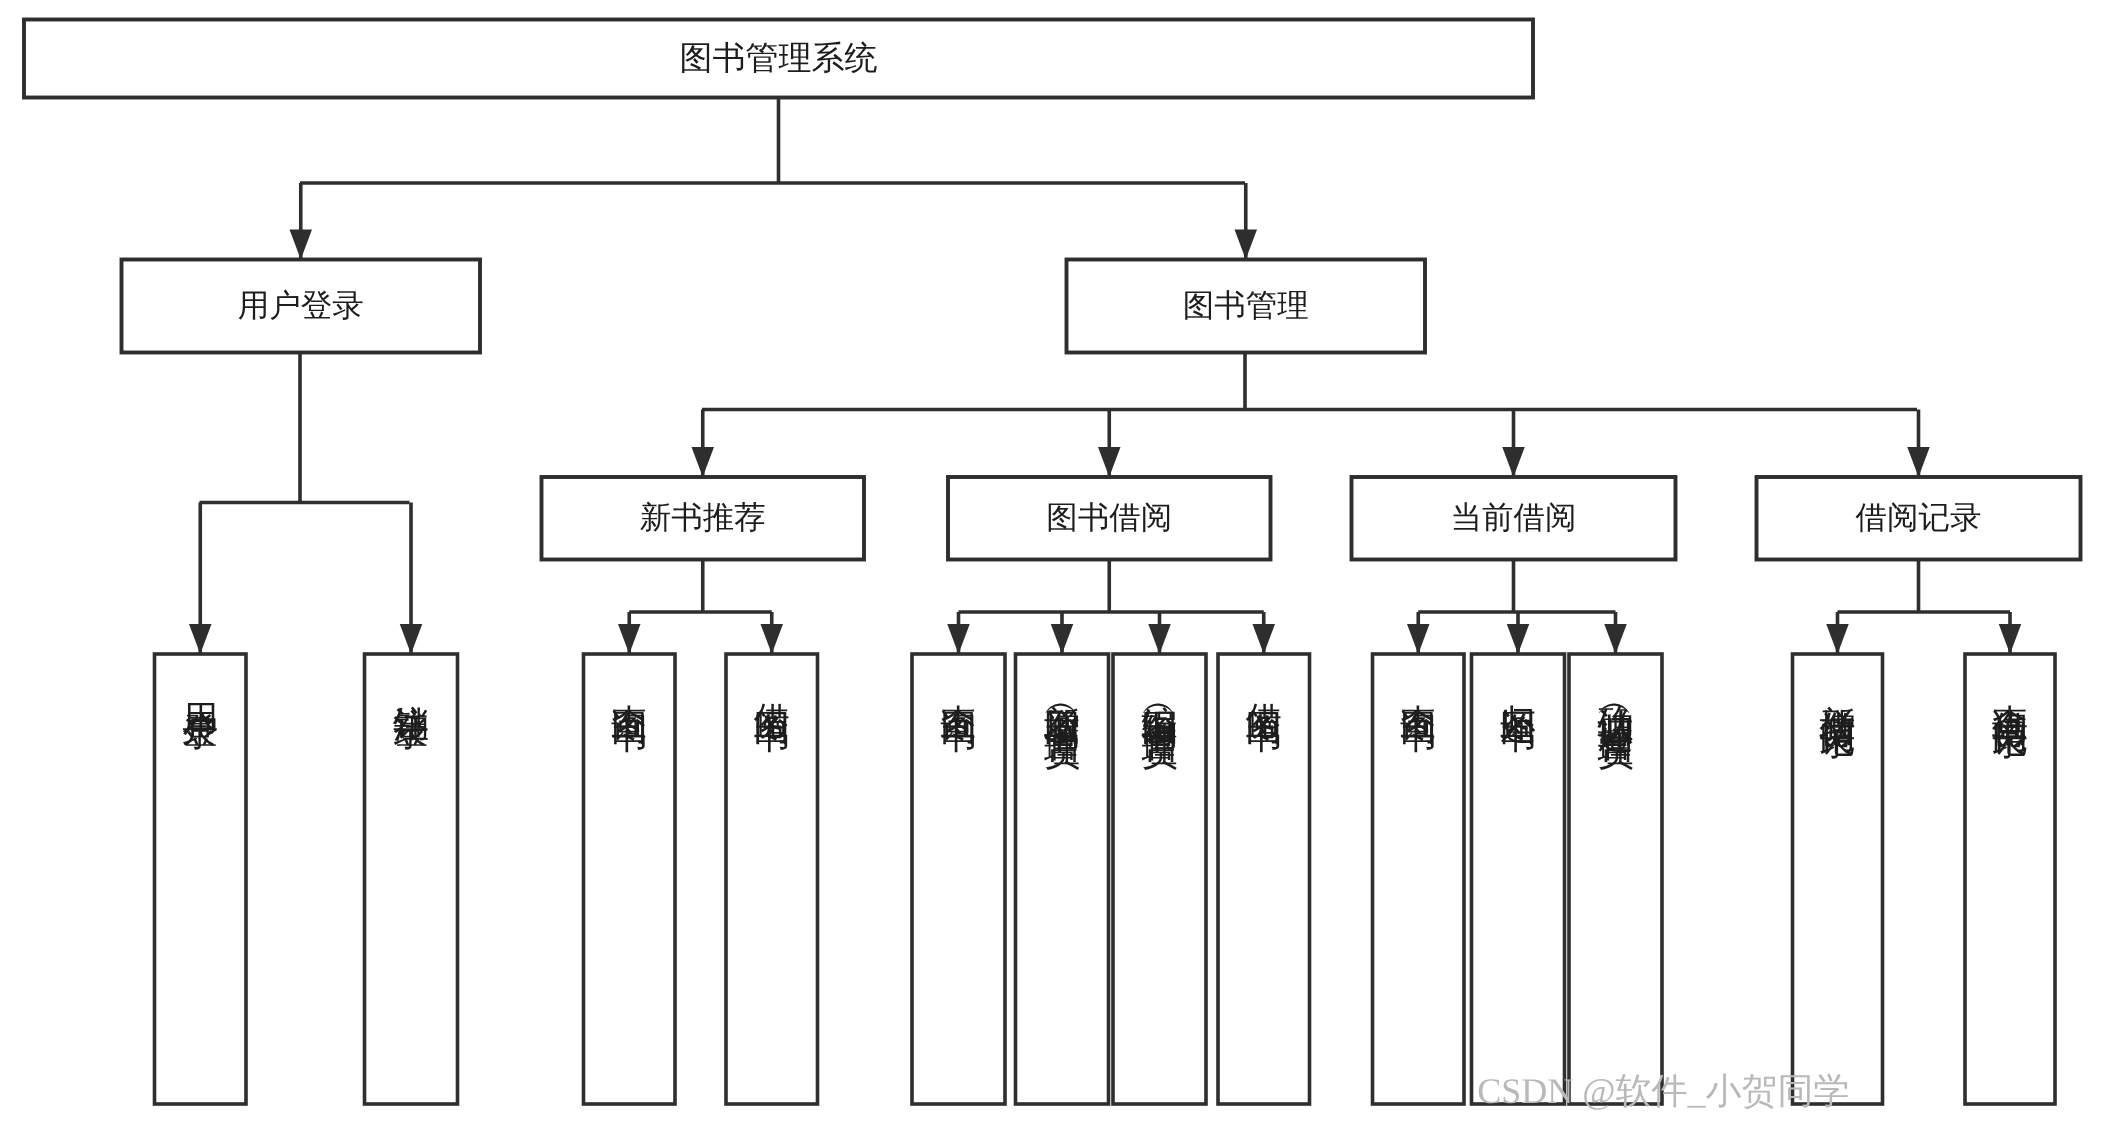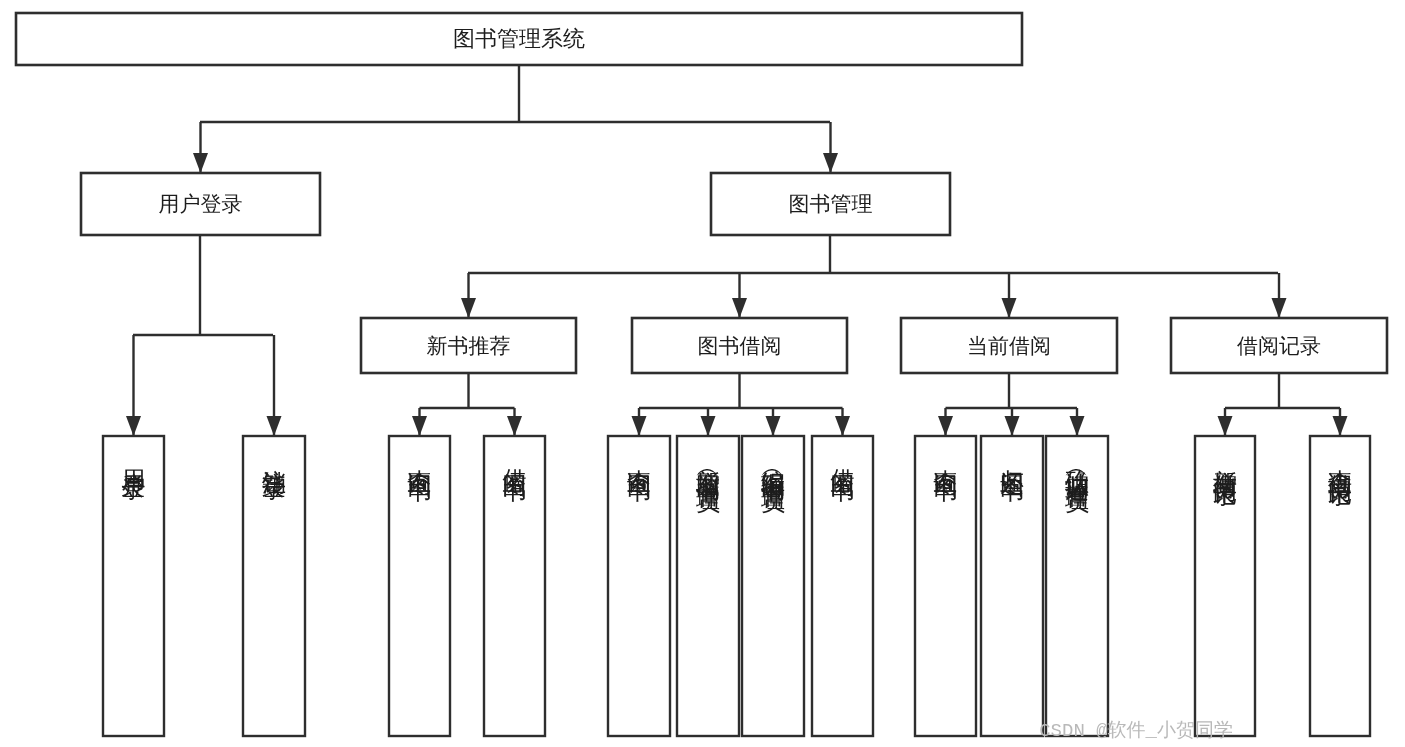--- a/index.html
+++ b/index.html
@@ -78,22 +78,22 @@
     line-height: 1;
     letter-spacing: 3px;
     color: #1d1d1d;
     white-space: nowrap;
     text-align: left;
   }
   .watermark {
     position: absolute;
     right: 8px;
     bottom: 4px;
-    font-family: Liberation Mono, monospace;
-    font-size: 19px;
+    font-family: Liberation Serif, serif;
+    font-size: 24px;
     color: #b9b9b9;
     white-space: nowrap;
     user-select: none;
   }
 </style>
 </head>
 <body>
 
 <div id="diagram-root">
 

